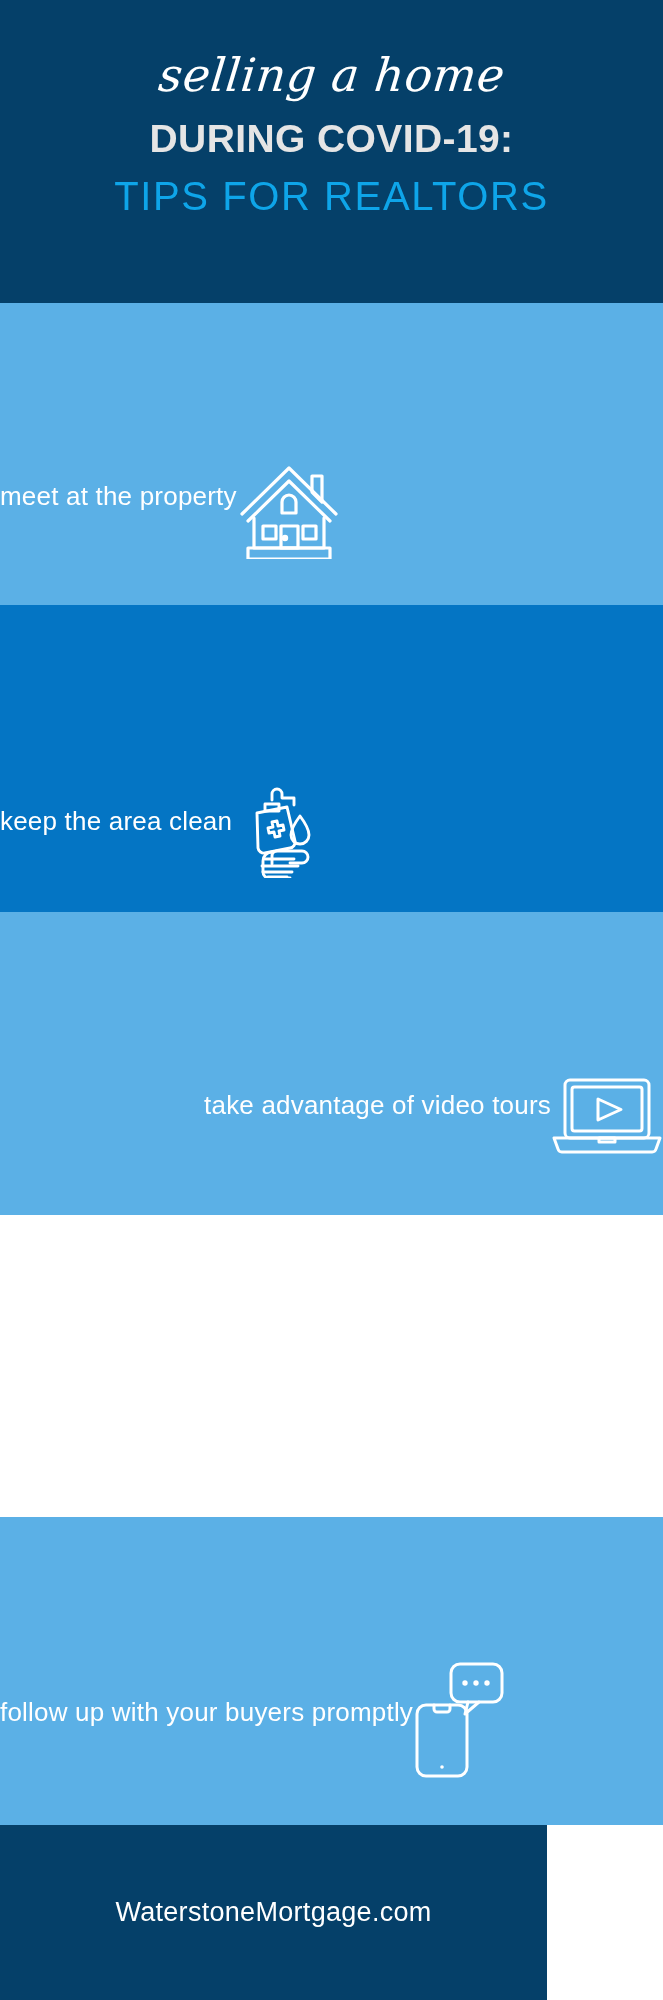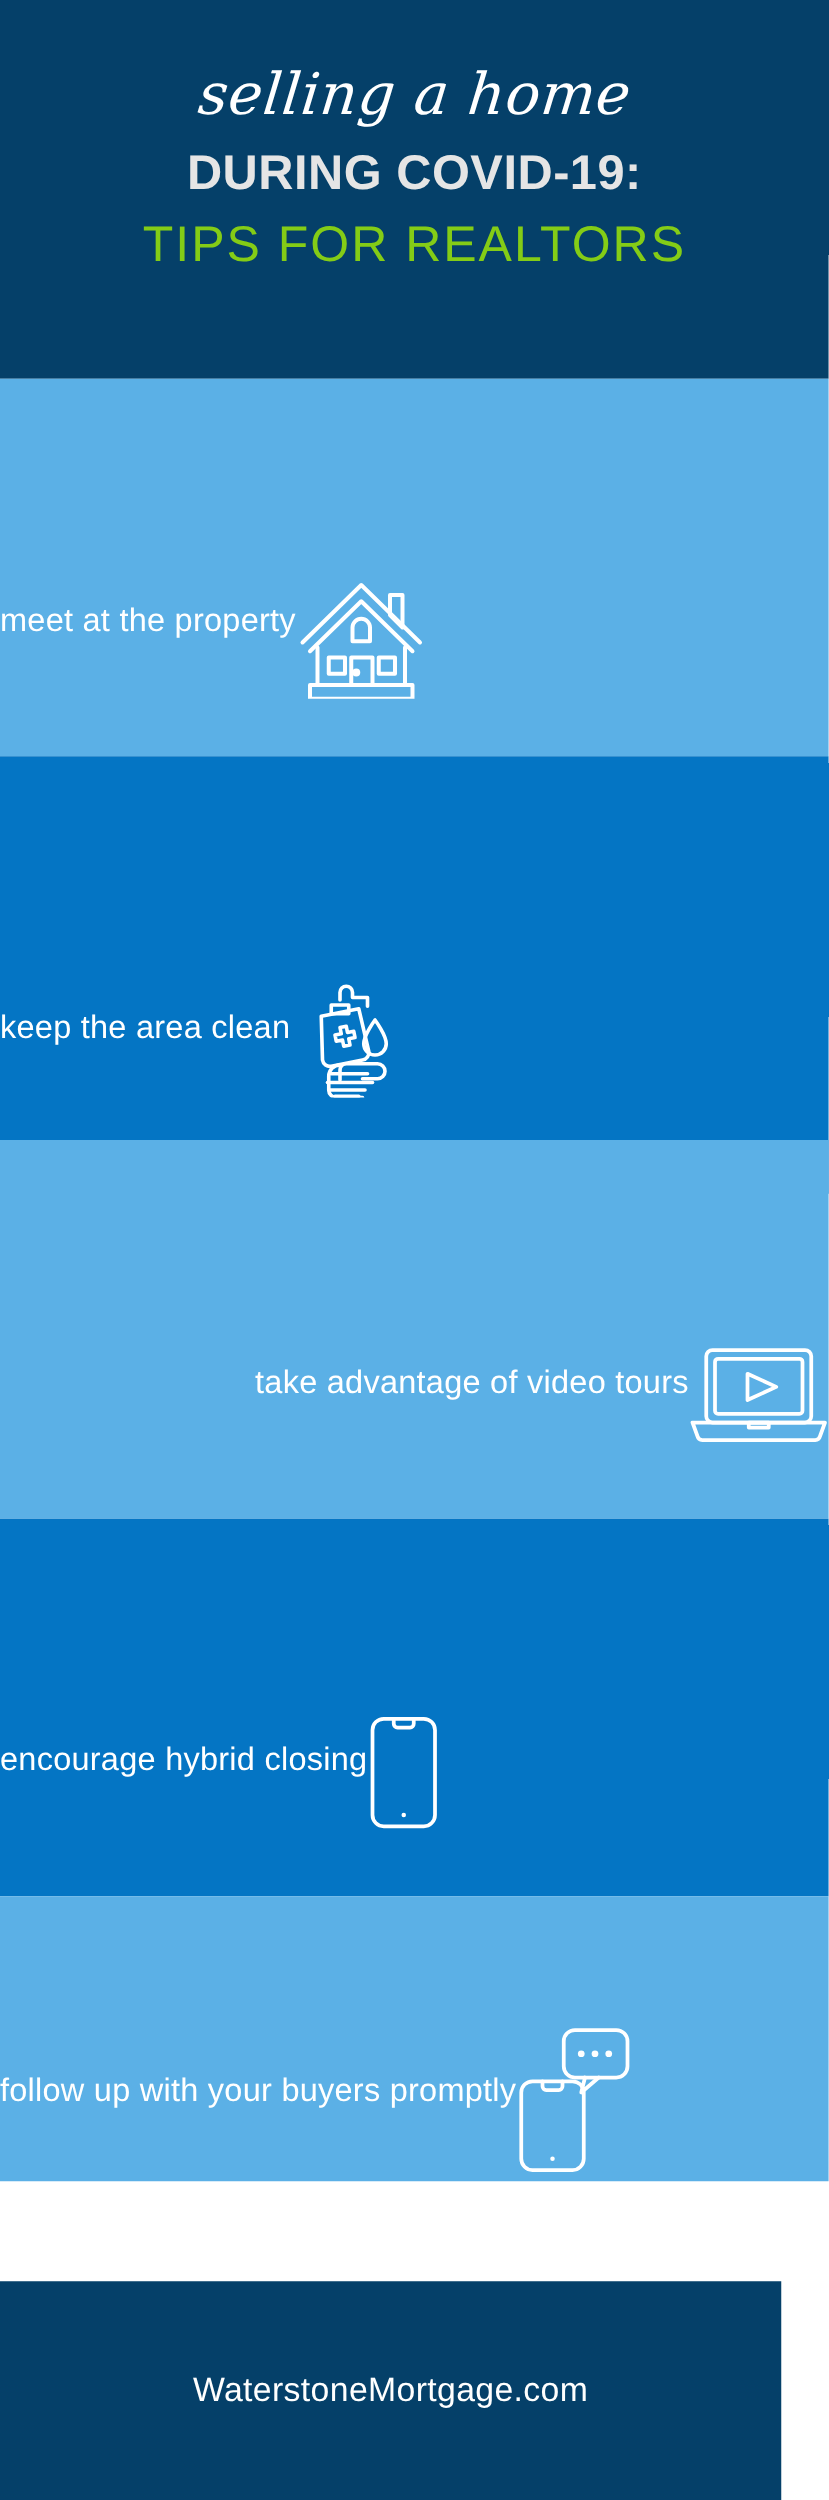--- a/index.html
+++ b/index.html
@@ -49,21 +49,21 @@
     letter-spacing: 0.4px;
     color: #e5e5e5;
     margin-top: 21px;
   }
   .header-light {
     font-family: "Liberation Sans", sans-serif;
     font-weight: 300;
     font-size: 40px;
     line-height: 1;
     letter-spacing: 1.6px;
-    color: #84cc16;
+    color: #0ea5e9;
     margin-top: 18px;
   }
 
   
   .section {
     position: absolute;
     left: 0;
     width: 663px;
     display: flex;
     flex-direction: row;
@@ -82,21 +82,21 @@
   .section-icon {
     display: block;
     margin-top: 22px;
   }
 
   
   .footer {
     position: absolute;
     left: 0;
     top: 1825px;
-    width: 625px;
+    width: 547px;
     height: 175px;
     background: #054069;
     display: flex;
     align-items: center;
     justify-content: center;
   }
   .footer-url {
     font-family: "Liberation Sans", sans-serif;
     font-weight: 300;
     font-size: 27px;
@@ -179,32 +179,22 @@
 
         <polygon points="47,22 70,32.5 47,43"></polygon>
 
         <path d="M3,61 L109,61 a0,0 0 0 1 0,0 L105,72 a4,4 0 0 1 -4,3 L11,75 a4,4 0 0 1 -4,-3 Z"></path>
 
         <path d="M48,61 L64,61 L64,65 L48,65 Z"></path>
       </svg>
     </div>
   </div>
 
-  <div class="section" id="sec-3" style="top:1215px;height:302px;background:#0475C4;padding-top:82px;box-sizing:border-box;">
-    <div class="section-label">encourage hybrid closing</div>
-    <div class="section-icon">
-      <svg width="58" height="92" viewBox="0 0 58 92" fill="none" stroke="#ffffff" stroke-width="3" stroke-linejoin="round" stroke-linecap="round">
-        <rect x="4" y="3" width="50" height="86" rx="9"></rect>
-        <path d="M21,3 L21,7 a3,3 0 0 0 3,3 L34,10 a3,3 0 0 0 3,-3 L37,3"></path>
-        <circle cx="29" cy="80" r="1.8" fill="#ffffff" stroke="none"></circle>
-      </svg>
-    </div>
-  </div>
-
-  <div class="section" id="sec-4" style="top:1517px;height:228px;background:#5BB0E6;padding-top:83px;box-sizing:border-box;">
+
+  <div class="section" id="sec-4" style="top:1517px;height:308px;background:#5BB0E6;padding-top:83px;box-sizing:border-box;">
     <div class="section-label">follow up with your buyers promptly</div>
     <div class="section-icon" style="margin-top:14px;">
       <svg width="92" height="118" viewBox="0 0 92 118" fill="none" stroke="#ffffff" stroke-width="3" stroke-linejoin="round" stroke-linecap="round">
 
         <rect x="38" y="3" width="51" height="38" rx="9"></rect>
         <path d="M55,41 L52,53 L66,41"></path>
         <circle cx="52" cy="22" r="2.7" fill="#ffffff" stroke="none"></circle>
         <circle cx="63" cy="22" r="2.7" fill="#ffffff" stroke="none"></circle>
         <circle cx="74" cy="22" r="2.7" fill="#ffffff" stroke="none"></circle>
 

